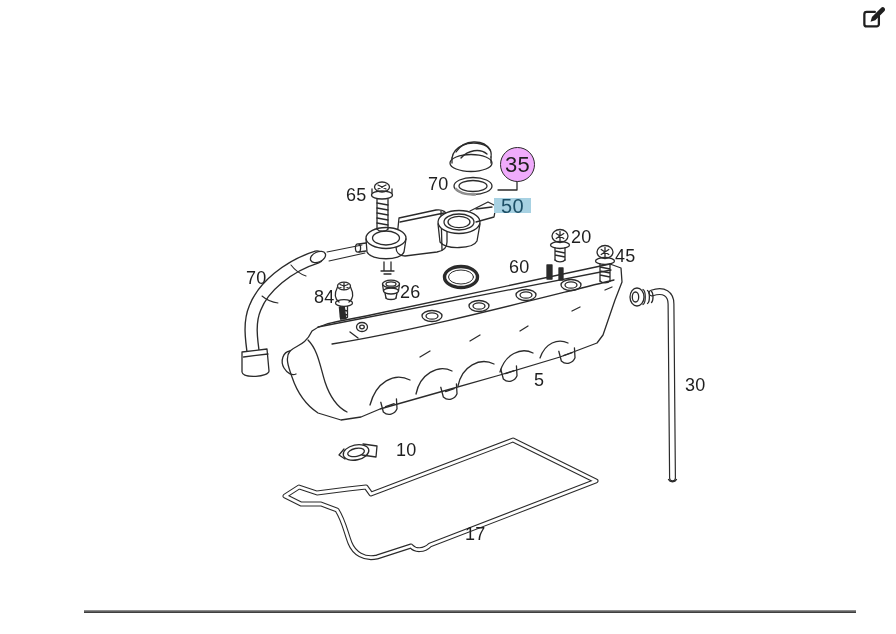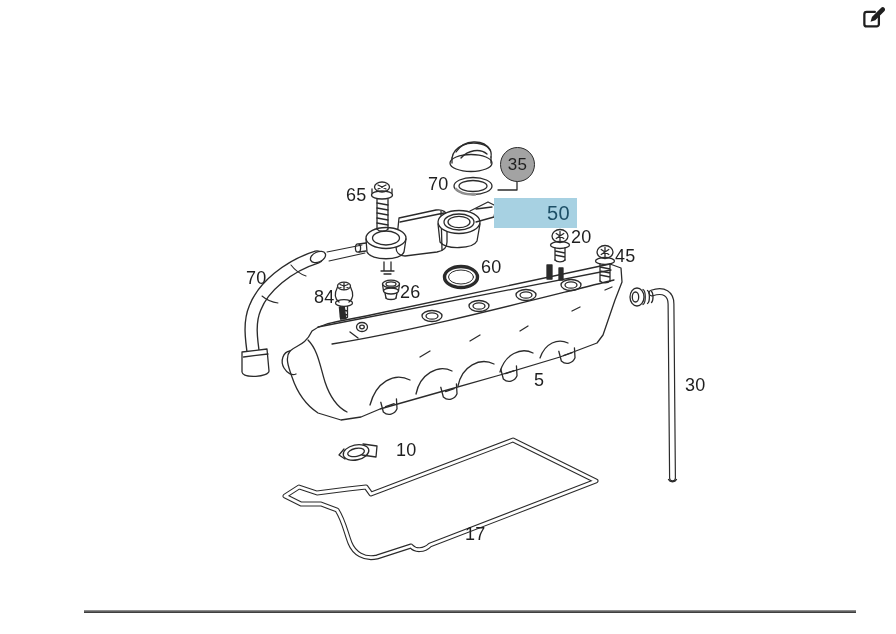--- a/index.html
+++ b/index.html
@@ -5,23 +5,23 @@
   html,body{margin:0;padding:0;background:#fff;}
   .screen{position:relative;width:896px;height:634px;background:#fff;overflow:hidden;
           font-family:"Liberation Sans",sans-serif;}
   .edit-btn{position:absolute;top:4px;right:8px;width:28px;height:28px;border:none;
             background:transparent;padding:0;cursor:pointer;}
   .diagram{position:absolute;inset:0;}
   .art{position:absolute;left:0;top:0;}
   .callout{position:absolute;font-size:18px;color:#1f1f1f;line-height:1;letter-spacing:.3px;
            cursor:pointer;user-select:none;}
   .callout.circled{width:33px;height:33px;border:1.7px solid #2b2b2b;border-radius:50%;
-           background:#a3a3a3;display:flex;align-items:center;justify-content:center;font-size:17px;}
-  .callout.highlighted{width:37px;height:30px;background:#a7d1e2;color:#1d4f66;
-           display:flex;align-items:center;justify-content:center;font-size:20px;padding-left:46px;}
+           background:#f0abfc;display:flex;align-items:center;justify-content:center;font-size:22px;}
+  .callout.highlighted{width:37px;height:15px;background:#a7d1e2;color:#1d4f66;
+           display:flex;align-items:center;justify-content:center;font-size:20px;}
   .divider{position:absolute;left:84px;top:610px;width:772px;height:3px;
            background:linear-gradient(180deg,#a6a6a6 0%,#6b6b6b 40%,#2e2e2e 100%);}
 </style>
 </head>
 <body>
 
 <div class="screen">
 
   <button class="edit-btn" title="">
     <svg width="26" height="26" viewBox="0 0 24 24">
@@ -188,21 +188,21 @@
     <div class="callout" style="left:346px;top:186px"><span>65</span></div>
     <div class="callout" style="left:428px;top:175px"><span>70</span></div>
     <div class="callout circled" style="left:500px;top:147px">
         <span>35</span>
       </div>
     <div class="callout highlighted" style="left:494px;top:198px">
         <span>50</span>
       </div>
     <div class="callout" style="left:571px;top:228px"><span>20</span></div>
     <div class="callout" style="left:615px;top:247px"><span>45</span></div>
-    <div class="callout" style="left:481px;top:258px"><span>60</span></div>
+    <div class="callout" style="left:509px;top:258px"><span>60</span></div>
     <div class="callout" style="left:400px;top:283px"><span>26</span></div>
     <div class="callout" style="left:534px;top:371px"><span>5</span></div>
     <div class="callout" style="left:685px;top:376px"><span>30</span></div>
     <div class="callout" style="left:396px;top:441px"><span>10</span></div>
     <div class="callout" style="left:465px;top:525px"><span>17</span></div>
 
   </div>
 
   <div class="divider"></div>
 </div>

